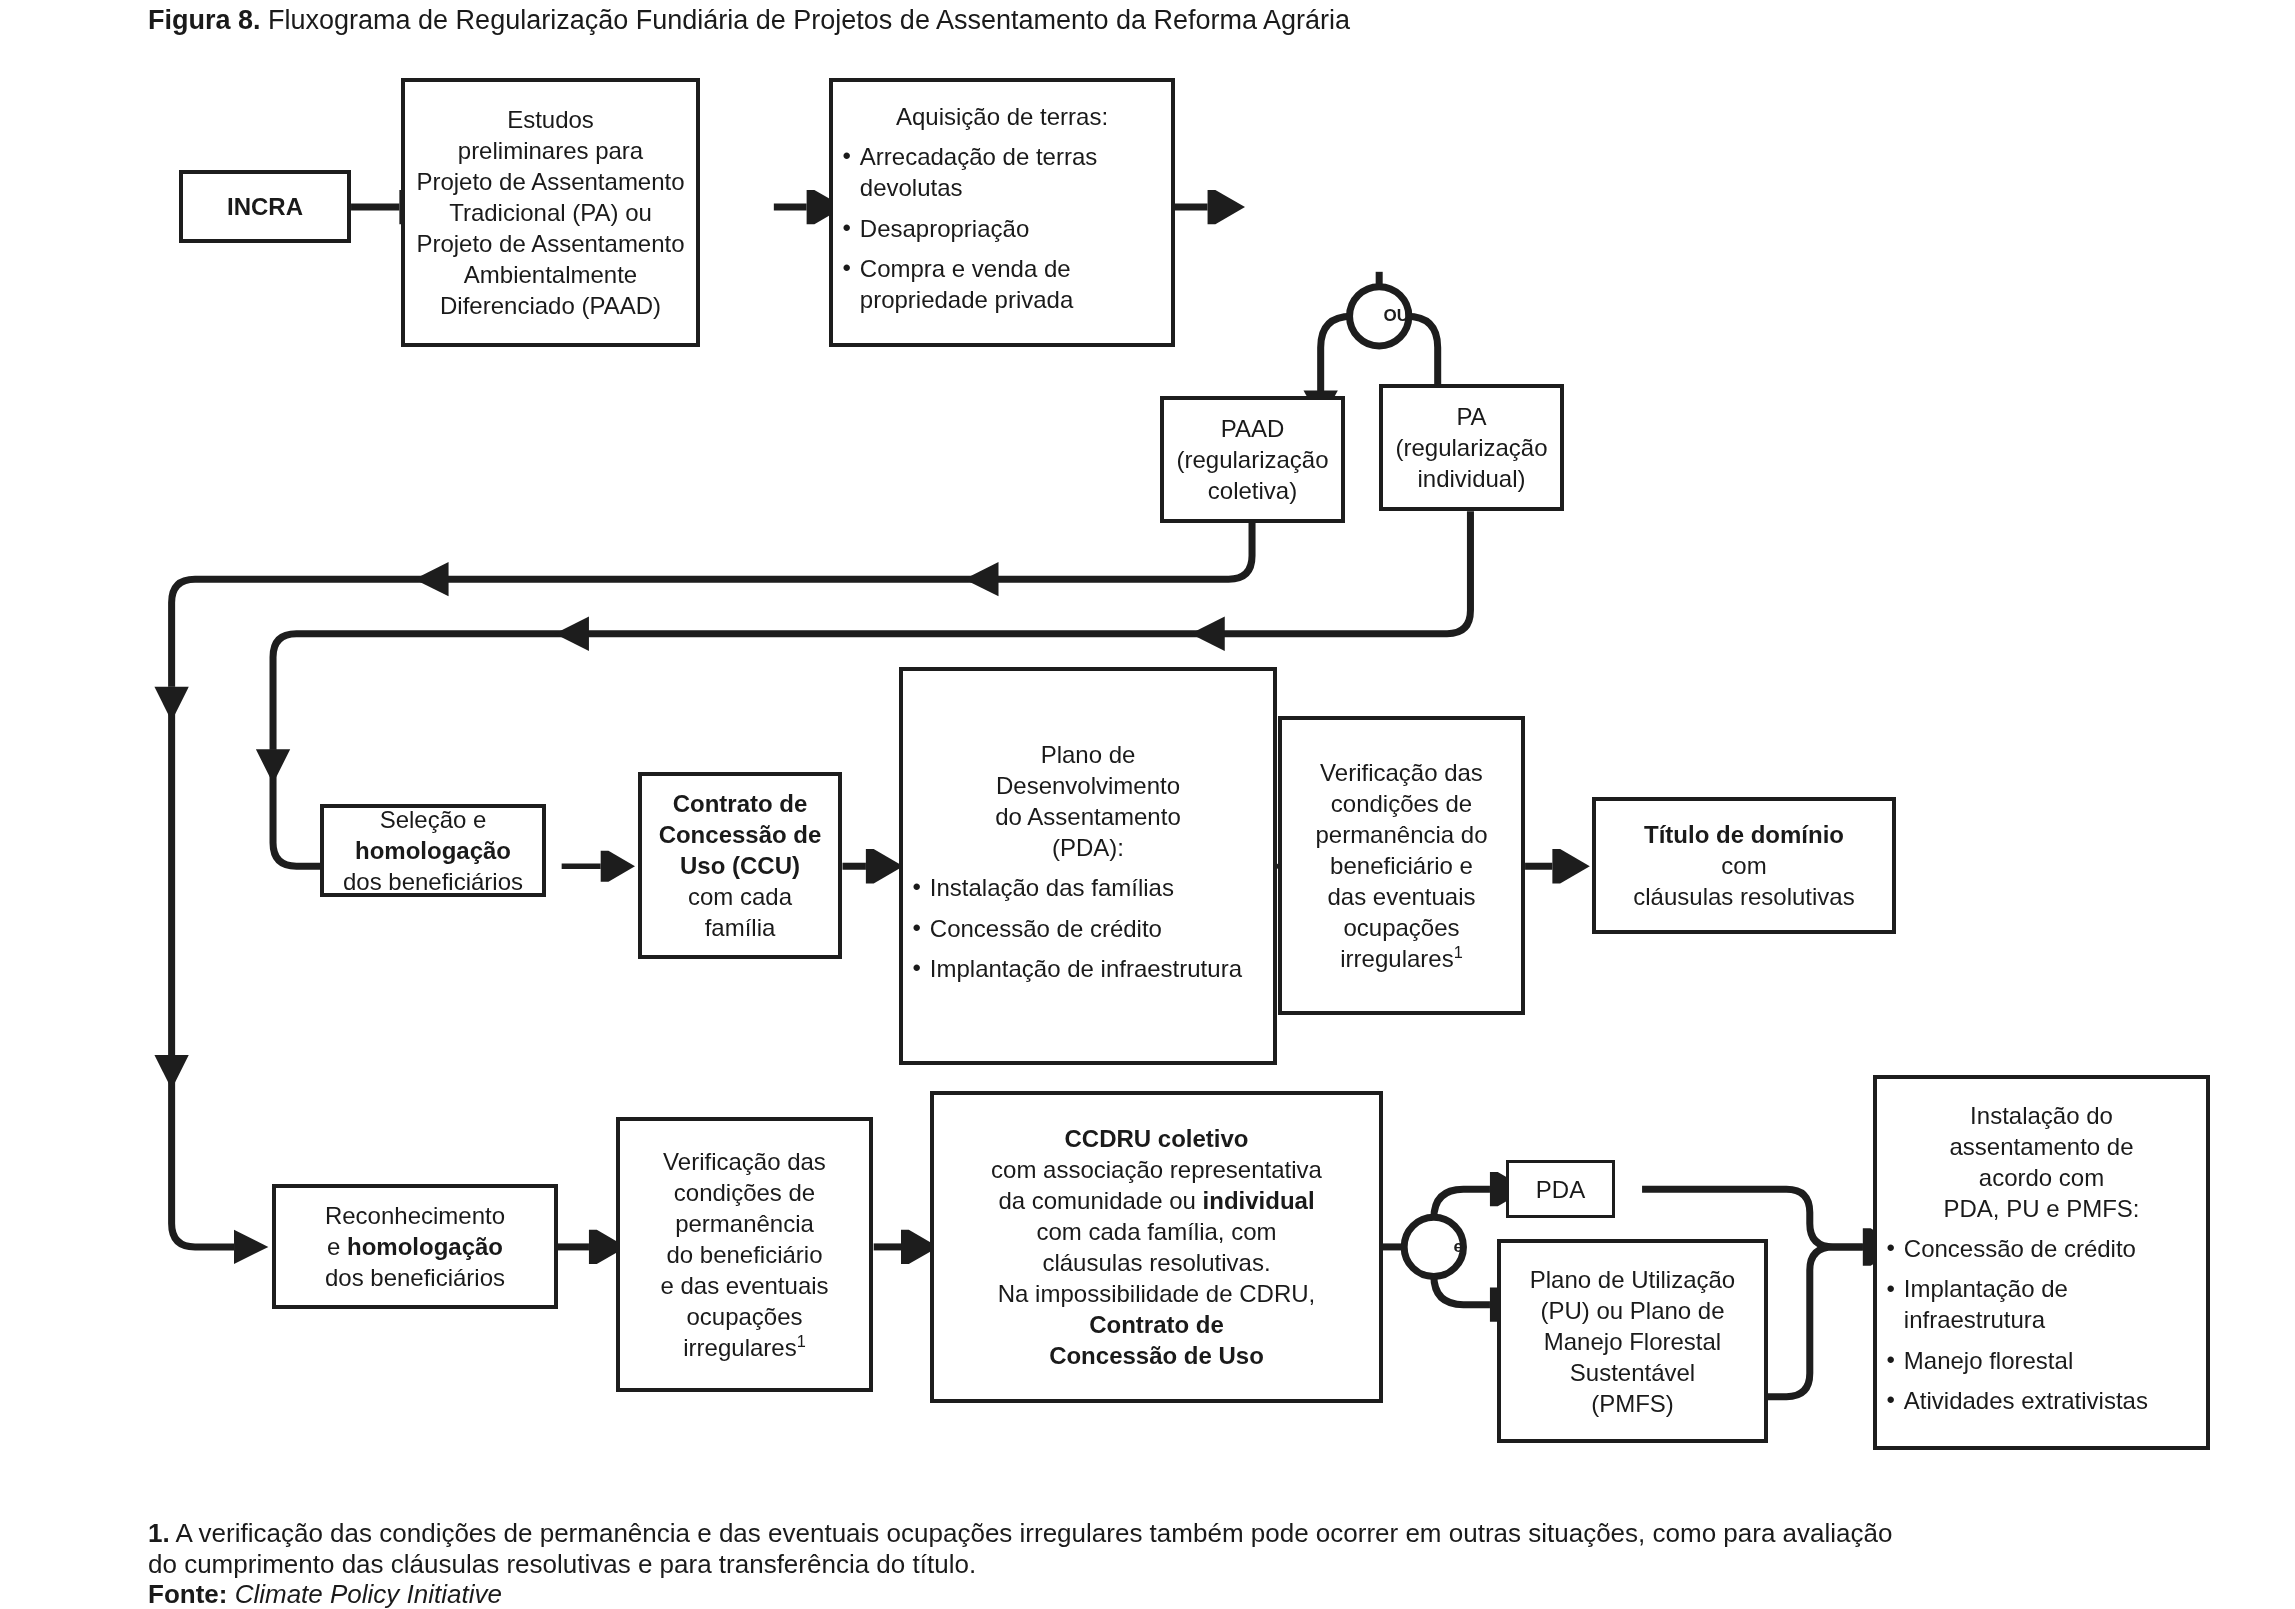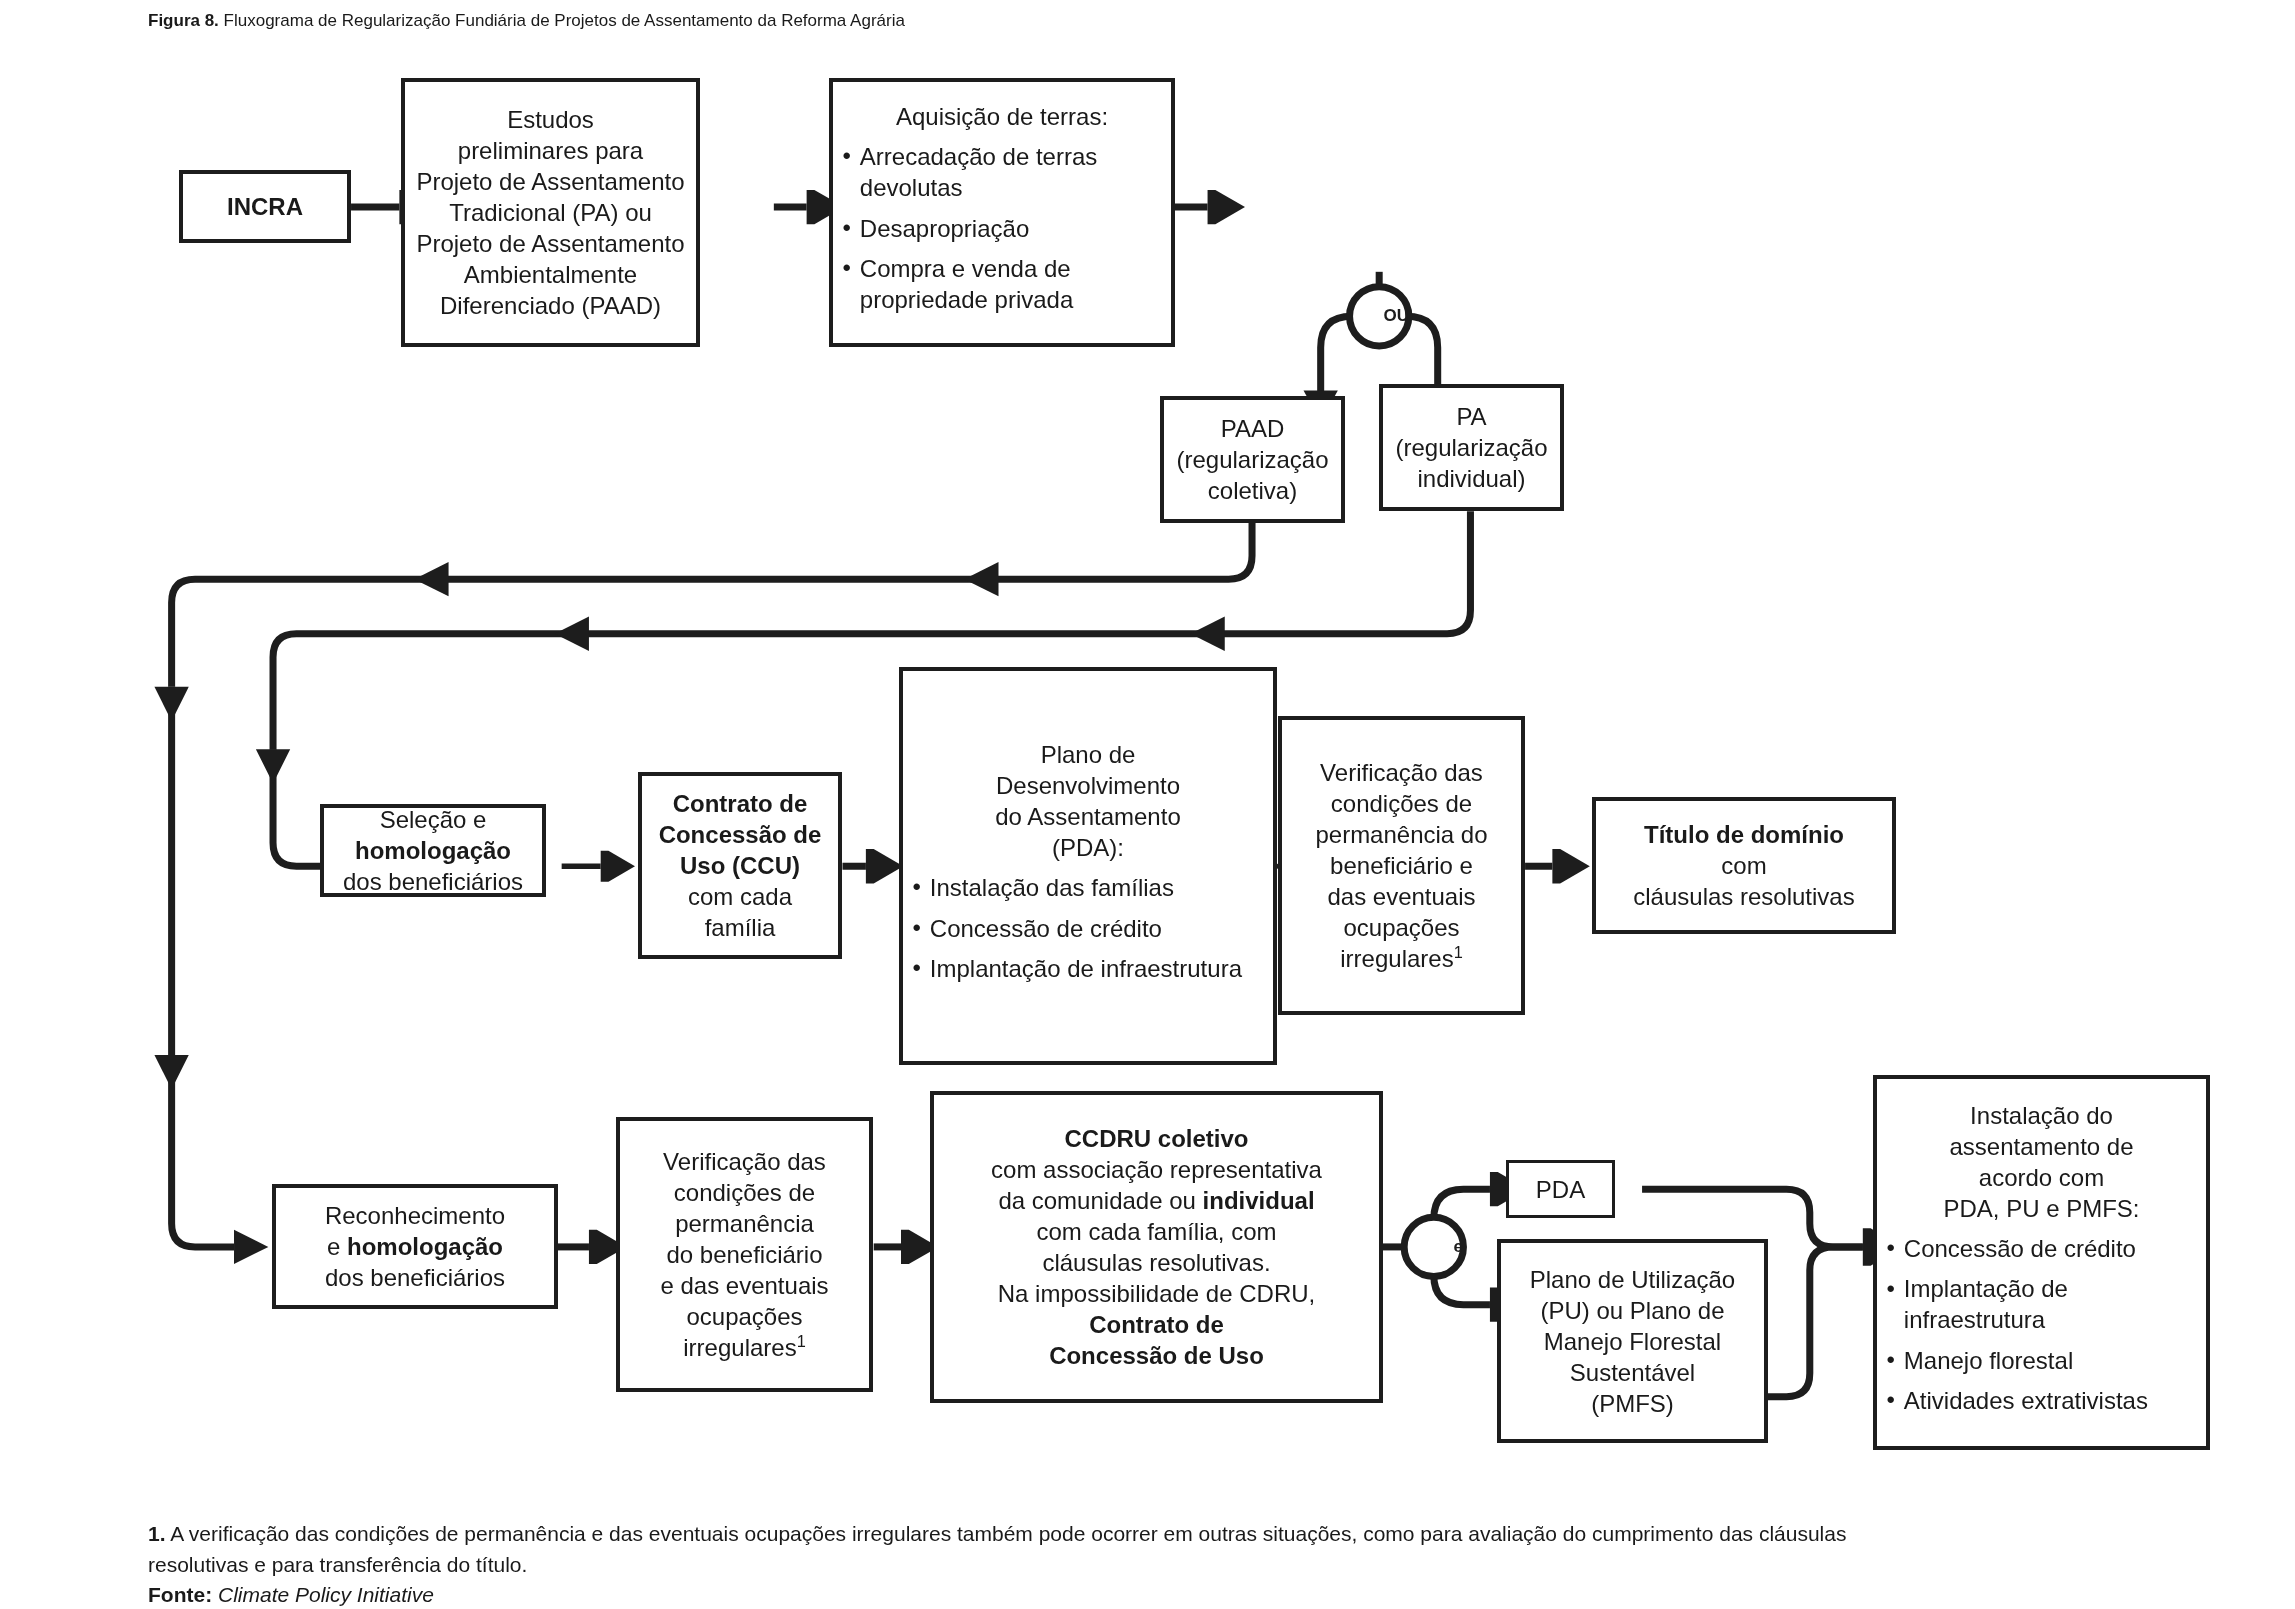--- a/index.html
+++ b/index.html
@@ -7,28 +7,28 @@
     width:2295px;height:1610px;
     font-family:"Liberation Sans", sans-serif;
     color:#1a1a1a;
     -webkit-font-smoothing:antialiased;
   }
   #page{position:relative;width:2295px;height:1610px;overflow:hidden;}
 
   
   .caption{
     position:absolute;left:148px;top:4.7px;
-    font-size:17px;line-height:31px;color:#1a1a1a;white-space:nowrap;
+    font-size:27px;line-height:31px;color:#1a1a1a;white-space:nowrap;
   }
   .caption .lead{font-weight:bold;}
 
   
   .foot{
     position:absolute;left:148px;
-    font-size:21px;line-height:31px;color:#1a1a1a;
+    font-size:26px;line-height:31px;color:#1a1a1a;
   }
   .foot.f1{top:1518px;width:1756px;}
   .foot.f1 .num{font-weight:bold;}
   .foot.f2{top:1579px;}
   .foot.f2 .lead{font-weight:bold;font-style:normal;}
   .foot.f2 .src{font-style:italic;}
 
   
   #wires{position:absolute;left:0;top:0;width:2295px;height:1610px;}
   #wires path,#wires line{fill:none;stroke:#1d1d1d;stroke-width:9;}

